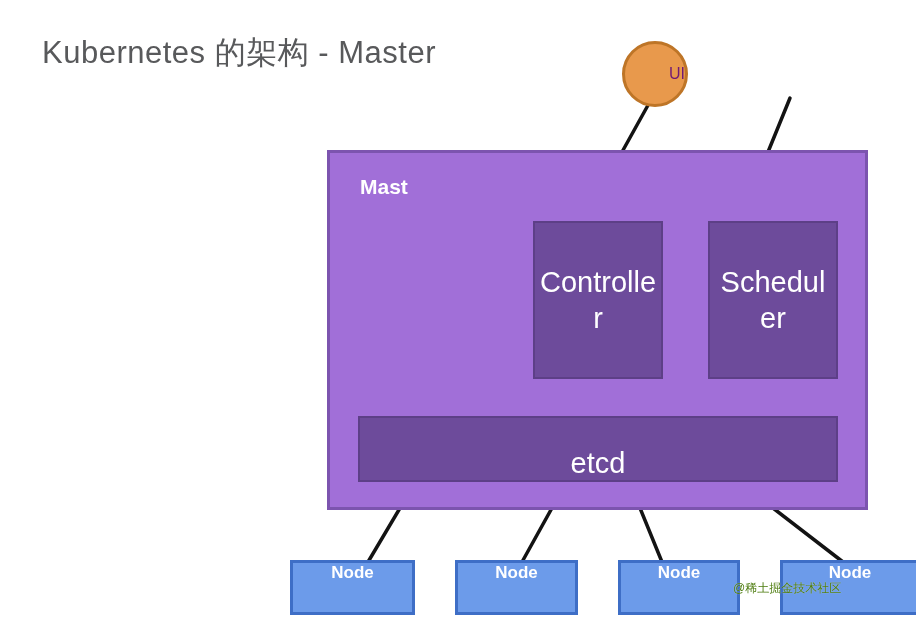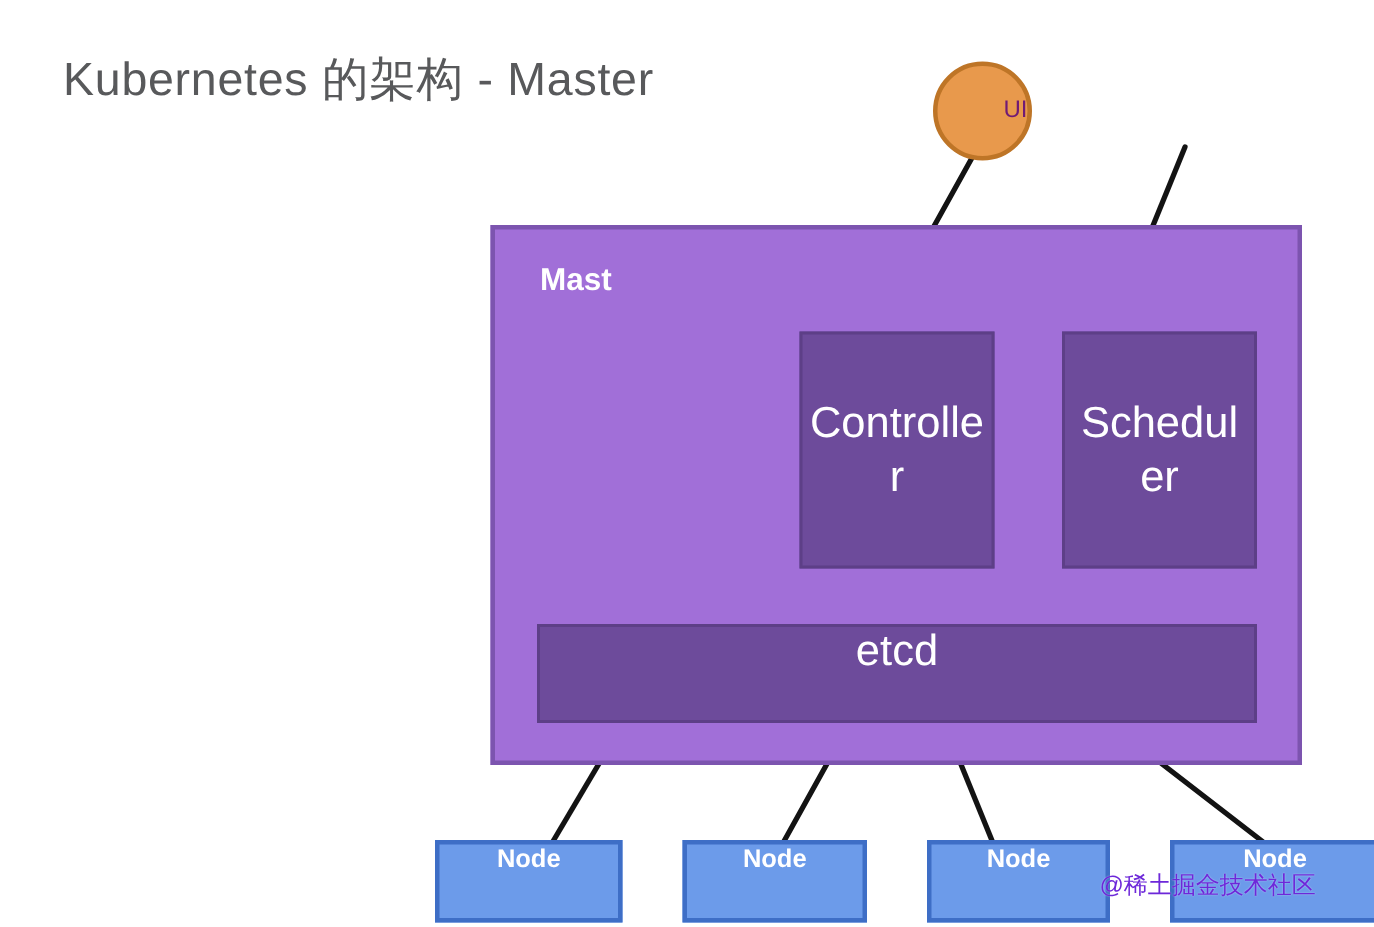--- a/index.html
+++ b/index.html
@@ -93,21 +93,21 @@
     position: absolute;
     left: 28px;
     top: 263px;
     width: 480px;
     height: 66px;
     background: var(--component-fill, #6D4B9B);
     border: 2px solid var(--component-border, #5D3F87);
     color: #ffffff;
     font-size: 29px;
     display: flex;
-    align-items: flex-start;
+    align-items: flex-end;
     justify-content: center;
   }
   .node {
     position: absolute;
     top: 560px;
     height: 55px;
     background: var(--node-fill, #6C9BEA);
     border: 3px solid var(--node-border, #3E6EC6);
     color: #ffffff;
     font-weight: bold;
@@ -118,22 +118,22 @@
     z-index: 2;
   }
   .node-1 { left: 290px; width: 125px; }
   .node-2 { left: 455px; width: 123px; }
   .node-3 { left: 618px; width: 122px; }
   .node-4 { left: 780px; width: 140px; }
   .watermark {
     position: absolute;
     left: 733px;
     top: 580px;
-    font-size: 16px;
-    color: #6d28d9;
+    font-size: 12px;
+    color: #4d7c0f;
     z-index: 3;
     white-space: nowrap;
     text-shadow: 0 0 1px rgba(255,255,255,0.6);
   }
 </style>
 </head>
 <body>
 
 <div class="canvas">
 

